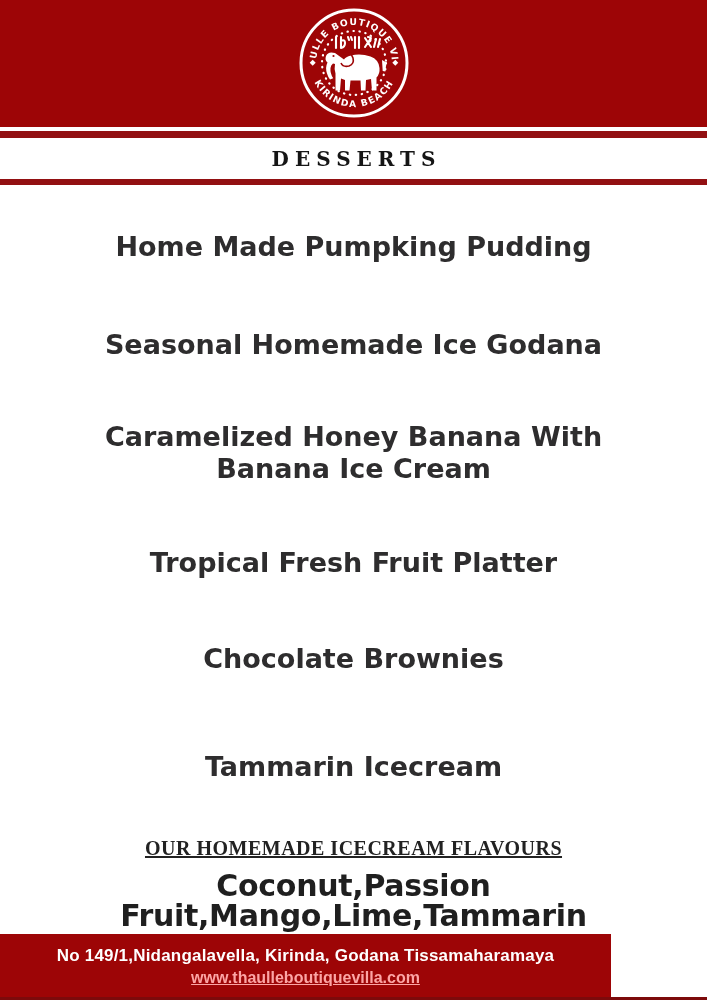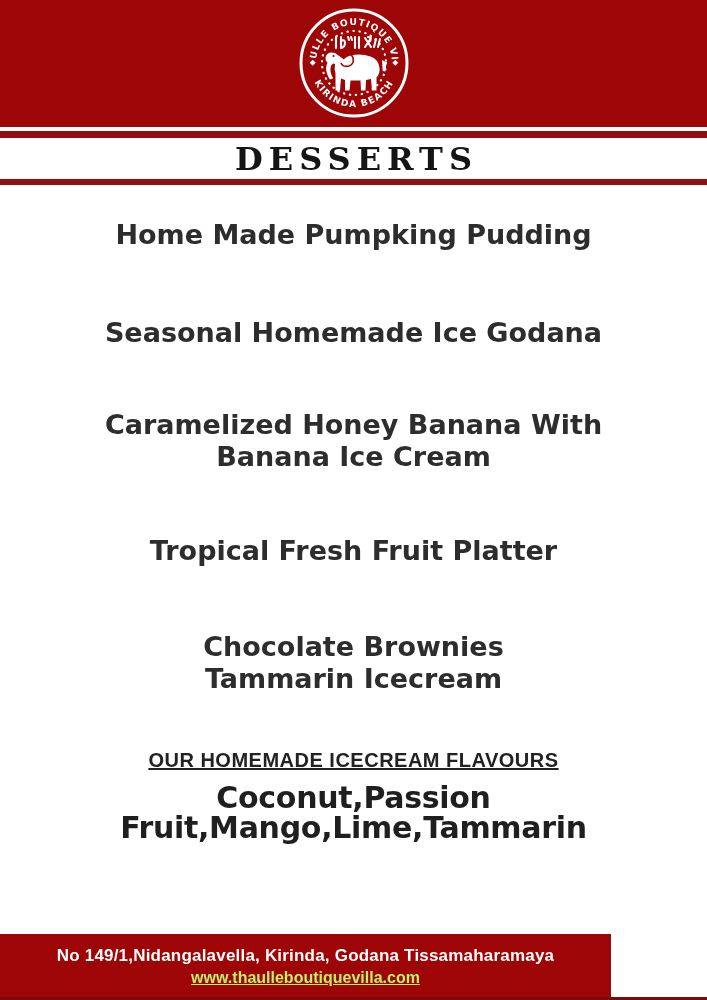--- a/index.html
+++ b/index.html
@@ -22,43 +22,43 @@
   }
   .stripe-white-1{position:absolute;left:0;top:127px;width:707px;height:4px;background:#ffffff;}
   .stripe-red-1{position:absolute;left:0;top:131px;width:707px;height:7px;background:#921012;}
   .title-band{
     position:absolute;left:0;top:138px;width:707px;height:41px;
     background:#ffffff;
     display:flex;align-items:center;justify-content:center;
   }
   .title-band .title{
     font-family:"DejaVu Serif","Liberation Serif",serif;
-    font-size:32px;font-weight:700;color:#151515;
+    font-size:20px;font-weight:700;color:#151515;
     letter-spacing:6px;padding-left:6px;line-height:1;
   }
   .stripe-red-2{position:absolute;left:0;top:179px;width:707px;height:6px;background:#921012;}
 
   
   .body-area{
     position:absolute;left:0;top:185px;width:707px;height:749px;
     background:#ffffff;text-align:center;
   }
-  .menu-items{padding-top:34px;}
+  .menu-items{padding-top:46px;}
   .menu-item{color:#2e2d2e;font-weight:700;font-size:27px;}
   .menu-line{line-height:32px;}
   .menu-item:nth-child(1){margin-bottom:66px;}
   .menu-item:nth-child(2){margin-bottom:60px;}
   .menu-item:nth-child(3){margin-bottom:62px;margin-top:17px;}
   .menu-item:nth-child(4){margin-bottom:64px;}
-  .menu-item:nth-child(5){}
+  .menu-item:nth-child(5){margin-bottom:76px;}
   .menu-item:nth-child(6){margin-bottom:0;}
 
   .flavours-heading{
     margin-top:52px;
-    font-family:Liberation Sans, sans-serif;
+    font-family:Liberation Serif, serif;
     font-size:20px;font-weight:700;color:#222222;
     letter-spacing:0.5px;text-decoration:underline;
     line-height:26px;
   }
   .flavours-list{
     margin-top:10px;
     font-size:30px;font-weight:700;color:#1f1f1f;
     letter-spacing:-0.3px;line-height:30px;
   }
 
@@ -67,21 +67,21 @@
     position:absolute;left:0;top:934px;width:611px;height:66px;
     background:#9d0506;text-align:center;color:#ffffff;
     font-family:"Liberation Sans", sans-serif;
   }
   .footer-address{
     padding-top:12px;font-size:17px;font-weight:600;
     letter-spacing:0.2px;line-height:19px;
   }
   .footer-website{
     display:inline-block;margin-top:3px;
-    font-size:16px;font-weight:600;color:#bef264;
+    font-size:16px;font-weight:600;color:#fca5a5;
     text-decoration:underline;line-height:19px;cursor:pointer;
   }
   .footer-bottom-edge{
     position:absolute;left:0;bottom:0;width:707px;height:3px;
     background:#7c0a0b;
   }
 </style>
 </head>
 <body>
 

